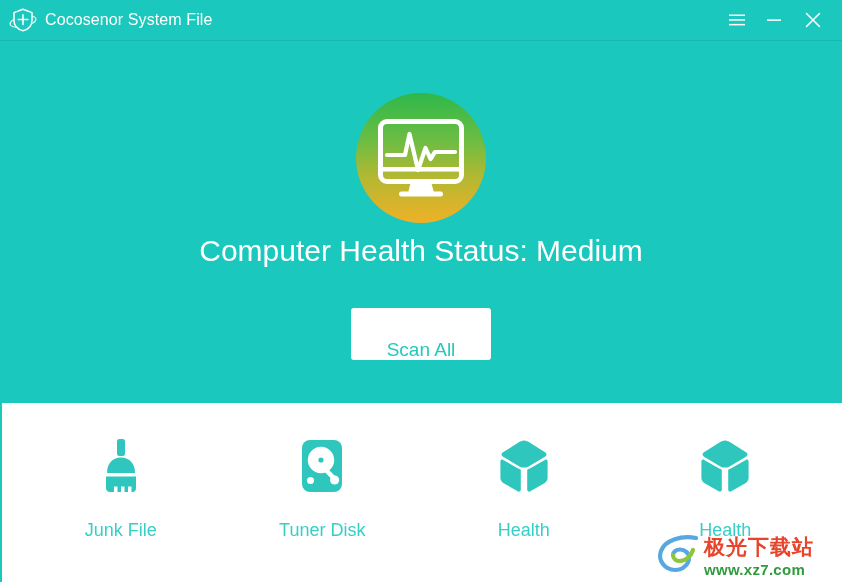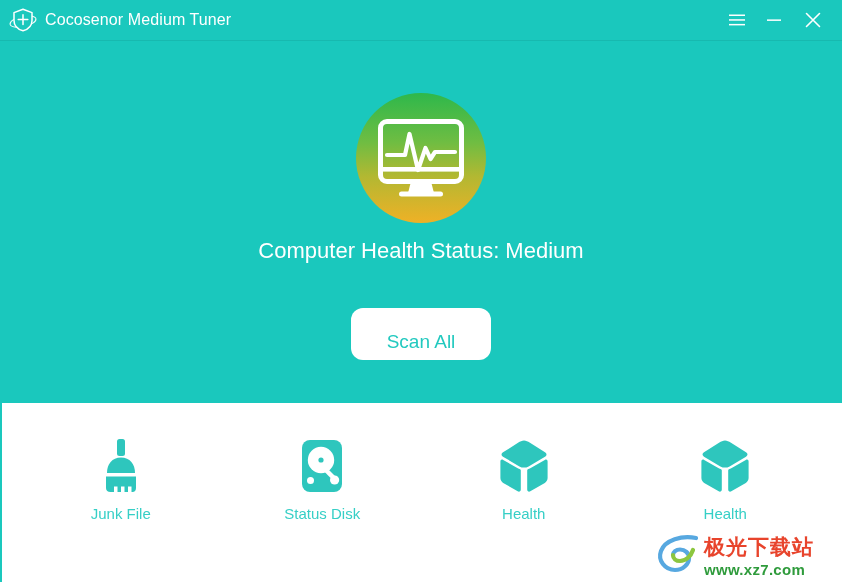--- a/index.html
+++ b/index.html
@@ -87,38 +87,38 @@
     align-items: center;
     justify-content: center;
   }
   .status-text {
     position: absolute;
     left: 0;
     top: 194px;
     width: 842px;
     text-align: center;
     color: #ffffff;
-    font-size: 22px;
+    font-size: 30px;
     line-height: 32px;
     white-space: nowrap;
   }
   .scan-btn {
     position: absolute;
     left: 351px;
     top: 267px;
     width: 140px;
     height: 52px;
     background: #ffffff;
     border: none;
-    border-radius: 12px;
+    border-radius: 3px;
     color: #22c9bf;
     font-family: "Liberation Sans", sans-serif;
     font-size: 19px;
     line-height: 52px;
-    padding: 8px;
+    padding: 16px;
     cursor: pointer;
     text-align: center;
   }
 
   
   .toolbar {
     position: absolute;
     left: 0;
     top: 403px;
     width: 842px;
@@ -144,23 +144,23 @@
     cursor: pointer;
     padding-top: 32px;
   }
   .tile-icon {
     height: 62px;
     display: flex;
     align-items: center;
     justify-content: center;
   }
   .tile-label {
-    margin-top: 8px;
+    margin-top: 24px;
     color: #36cfc6;
-    font-size: 15px;
+    font-size: 18px;
     line-height: 18px;
     white-space: nowrap;
   }
 
   
   .watermark {
     position: absolute;
     right: 6px;
     bottom: 2px;
     width: 180px;
@@ -198,21 +198,21 @@
   <div class="titlebar">
 
     <div class="logo-wrap">
       <svg width="30" height="28" viewBox="0 0 30 28">
         <ellipse cx="15" cy="15.5" rx="13.2" ry="5.2" transform="rotate(-12 15 15.5)" fill="none" stroke="#ffffff" stroke-width="1.1" opacity="0.92"></ellipse>
         <path d="M15 3.2 L24 6.6 L24 14.4 C24 19.6 19.9 23.3 15 24.8 C10.1 23.3 6 19.6 6 14.4 L6 6.6 Z" fill="#1ac8bd" stroke="#ffffff" stroke-width="1.5" stroke-linejoin="round"></path>
         <path d="M15 8.7 L15 18.4 M10.2 13.5 L19.8 13.5" stroke="#ffffff" stroke-width="1.5" stroke-linecap="round"></path>
       </svg>
     </div>
 
-    <div class="app-title">Cocosenor Medium Tuner</div>
+    <div class="app-title">Cocosenor System File</div>
 
     <div class="win-controls">
       <div class="win-btn menu">
         <svg width="16" height="12" viewBox="0 0 16 12">
           <rect x="0" y="0.5" width="16" height="1.5" fill="#ffffff"></rect>
           <rect x="0" y="5.2" width="16" height="1.5" fill="#ffffff"></rect>
           <rect x="0" y="9.9" width="16" height="1.5" fill="#ffffff"></rect>
         </svg>
       </div>
       <div class="win-btn min">
@@ -267,21 +267,21 @@
         <div class="tile-icon">
           <svg width="56" height="58" viewBox="0 0 56 58">
             <rect x="8" y="3" width="40" height="52" rx="8" fill="#2ec6bd"></rect>
             <circle cx="27" cy="23" r="13.2" fill="#ffffff"></circle>
             <circle cx="27" cy="23" r="2.6" fill="#2ec6bd"></circle>
             <path d="M29.5 27.5 L43.5 41.5 C45.2 43.2 42.2 46.5 40.3 44.7 L26.5 30.8 Z" fill="#ffffff"></path>
             <circle cx="40.6" cy="43" r="4.6" fill="#ffffff"></circle>
             <circle cx="16.5" cy="43.5" r="3.5" fill="#ffffff"></circle>
           </svg>
         </div>
-        <div class="tile-label">Status Disk</div>
+        <div class="tile-label">Tuner Disk</div>
       </div>
 
       <div class="tile">
         <div class="tile-icon">
           <svg width="58" height="58" viewBox="0 0 58 58">
             <path d="M29 3.5 C31 3.5 33 4.5 34.6 5.6 L50 15.3 C52 16.6 52 18.4 50 19.7
                      L33.6 29.4 C30.8 31 27.2 31 24.4 29.4 L8 19.7 C6 18.4 6 16.6 8 15.3
                      L23.4 5.6 C25 4.5 27 3.5 29 3.5 Z" fill="#2ec6bd"></path>
             <path d="M25.8 33.2 L25.8 52.4 C25.8 54.2 24.3 55.2 22.7 54.3 L8.2 45.9
                      C6.6 45 5.4 42.8 5.4 41 L5.4 24.5 C5.4 22.7 6.6 22 8.2 22.9

